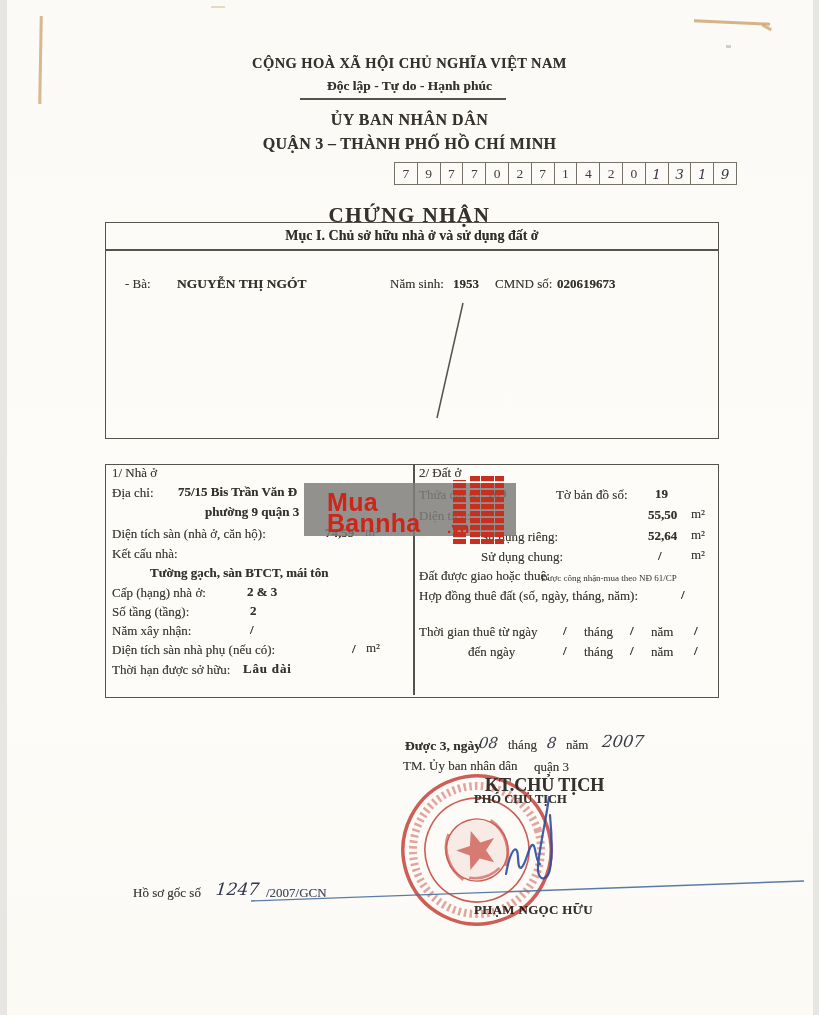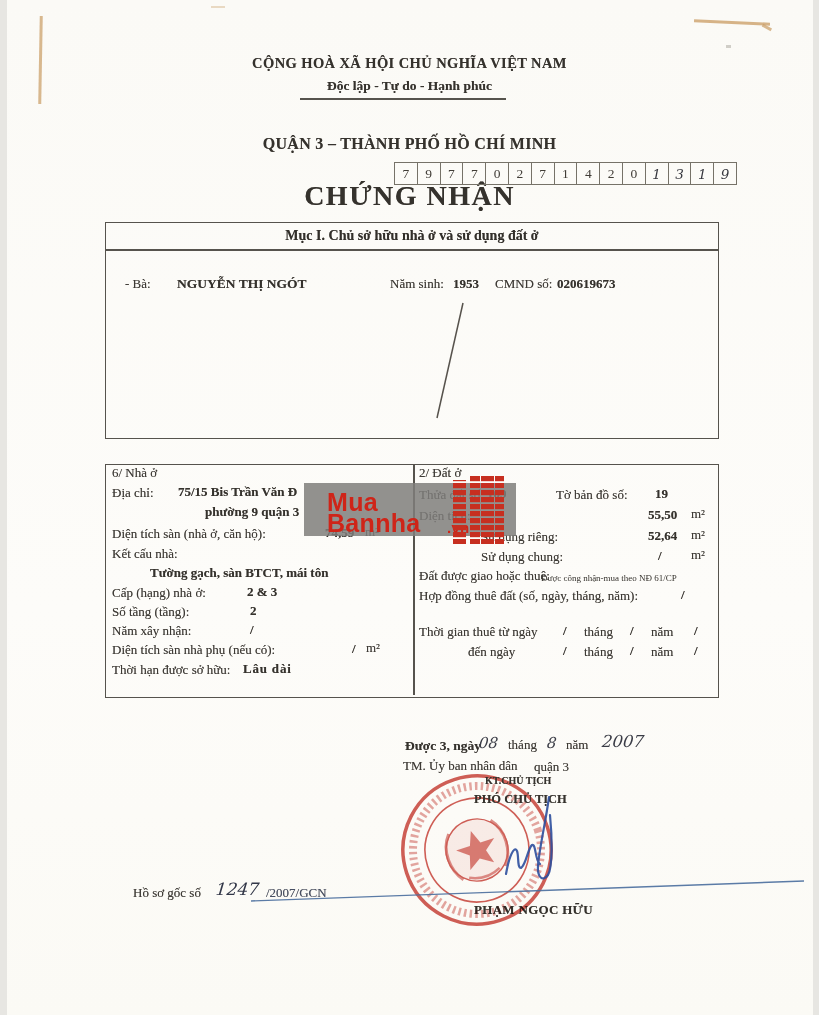--- a/index.html
+++ b/index.html
@@ -47,55 +47,56 @@
   <div class="edge right"></div>
   <div class="artifact" style="left:39px;top:16px;width:2.5px;height:88px;opacity:.7;transform:rotate(1deg);"></div>
   <div class="artifact" style="left:694px;top:21px;width:76px;height:3px;opacity:.75;transform:rotate(2.5deg);"></div>
   <div class="artifact" style="left:762px;top:26px;width:10px;height:2.5px;opacity:.7;transform:rotate(28deg);"></div>
   <div class="artifact" style="left:211px;top:6px;width:14px;height:2px;opacity:.35;"></div>
   <div class="artifact" style="left:726px;top:45px;width:5px;height:3px;background:#b4b0a8;opacity:.6;"></div>
 
   <div class="c txt b" style="top:55px;font-size:14.5px;letter-spacing:.4px;">CỘNG HOÀ XÃ HỘI CHỦ NGHĨA VIỆT NAM</div>
   <div class="c txt b" style="top:78px;font-size:13.5px;">Độc lập - Tự do - Hạnh phúc</div>
   <div class="abs" style="left:300px;top:98px;width:206px;height:1.5px;background:#56534d;"></div>
+  <div class="c txt b" style="top:111px;font-size:16px;letter-spacing:.5px;">ỦY BAN NHÂN DÂN</div>
   <div class="c txt b" style="top:135px;font-size:16px;letter-spacing:.3px;">QUẬN 3 – THÀNH PHỐ HỒ CHÍ MINH</div>
 
   <div class="serial">
     <span class="cell">7</span>
     <span class="cell">9</span>
     <span class="cell">7</span>
     <span class="cell">7</span>
     <span class="cell">0</span>
     <span class="cell">2</span>
     <span class="cell">7</span>
     <span class="cell">1</span>
     <span class="cell">4</span>
     <span class="cell">2</span>
     <span class="cell">0</span>
     <span class="cell hand">1</span>
     <span class="cell hand">3</span>
     <span class="cell hand">1</span>
     <span class="cell hand">9</span>
   </div>
 
-  <div class="c txt b" style="top:180px;font-size:28px;letter-spacing:1.5px;">CHỨNG NHẬN</div>
+  <div class="c txt b" style="top:203px;font-size:21px;letter-spacing:1.5px;">CHỨNG NHẬN</div>
 
   <div class="box titlebox txt" style="left:105px;top:222px;width:612px;height:26px;font-size:14px;">Mục I. Chủ sở hữu nhà ở và sử dụng đất ở</div>
   <div class="box" style="left:105px;top:249.5px;width:612px;height:187px;"></div>
   <span class="abs txt" style="left:125px;top:277px;">- Bà:</span>
   <span class="abs txt b" style="left:177px;top:276px;font-size:13.5px;">NGUYỄN THỊ NGÓT</span>
   <span class="abs txt" style="left:390px;top:277px;">Năm sinh:</span>
   <span class="abs txt b" style="left:453px;top:277px;">1953</span>
   <span class="abs txt" style="left:495px;top:277px;">CMND số:</span>
   <span class="abs txt b" style="left:557px;top:277px;">020619673</span>
 
   <div class="box" style="left:105px;top:463.5px;width:612px;height:232px;"></div>
   <div class="abs" style="left:413px;top:464px;width:1.5px;height:231px;background:#56534d;"></div>
 
-  <span class="abs txt" style="left:112px;top:466px;">6/ Nhà ở</span>
+  <span class="abs txt" style="left:112px;top:466px;">1/ Nhà ở</span>
   <span class="abs txt" style="left:112px;top:486px;">Địa chỉ:</span>
   <span class="abs txt b" style="left:178px;top:485px;">75/15 Bis Trần Văn Đ</span>
   <span class="abs txt b" style="left:205px;top:505px;">phường 9  quận 3</span>
   <span class="abs txt" style="left:112px;top:527px;">Diện tích sàn (nhà ở, căn hộ):</span>
   <span class="abs txt b" style="left:325px;top:526px;">74,59</span>
   <span class="abs txt" style="left:365px;top:525px;">m²</span>
   <span class="abs txt" style="left:112px;top:547px;">Kết cấu nhà:</span>
   <span class="abs txt b" style="left:150px;top:566px;">Tường gạch, sàn BTCT, mái tôn</span>
   <span class="abs txt" style="left:112px;top:586px;">Cấp (hạng) nhà ở:</span>
   <span class="abs txt b" style="left:247px;top:585px;">2 &amp; 3</span>
@@ -143,21 +144,21 @@
 
 
   <span class="abs txt b" style="left:405px;top:738px;font-size:13.5px;">Được 3, ngày</span>
   <span class="abs hand" style="left:479px;top:734px;font-size:15px;">08</span>
   <span class="abs txt" style="left:508px;top:738px;">tháng</span>
   <span class="abs hand" style="left:547px;top:734px;font-size:15px;">8</span>
   <span class="abs txt" style="left:566px;top:738px;">năm</span>
   <span class="abs hand" style="left:602px;top:732px;font-size:16.5px;">2007</span>
   <span class="abs txt" style="left:403px;top:759px;">TM. Ủy ban nhân dân</span>
   <span class="abs txt" style="left:534px;top:760px;">quận 3</span>
-  <span class="abs txt b" style="left:485px;top:775px;font-size:10px;z-index:32;">KT.CHỦ TỊCH</span>
+  <span class="abs txt b" style="left:485px;top:775px;font-size:18px;z-index:32;">KT.CHỦ TỊCH</span>
   <span class="abs txt b" style="left:474px;top:792px;font-size:12.5px;z-index:32;">PHÓ CHỦ TỊCH</span>
   <span class="abs txt b" style="left:474px;top:903px;font-size:13px;letter-spacing:.3px;">PHẠM NGỌC HỮU</span>
 
   <span class="abs txt" style="left:133px;top:886px;">Hồ sơ gốc số</span>
   <span class="abs hand" style="left:216px;top:879px;font-size:17px;color:#323748;">1247</span>
   <span class="abs txt" style="left:266px;top:886px;color:#474f63;">/2007/GCN</span>
 
   <div class="seal-wrap">
     <svg width="165" height="160" viewBox="0 0 165 160">
       <g transform="rotate(-18 82 80)" stroke="#c5352c" fill="none" opacity="0.88">

